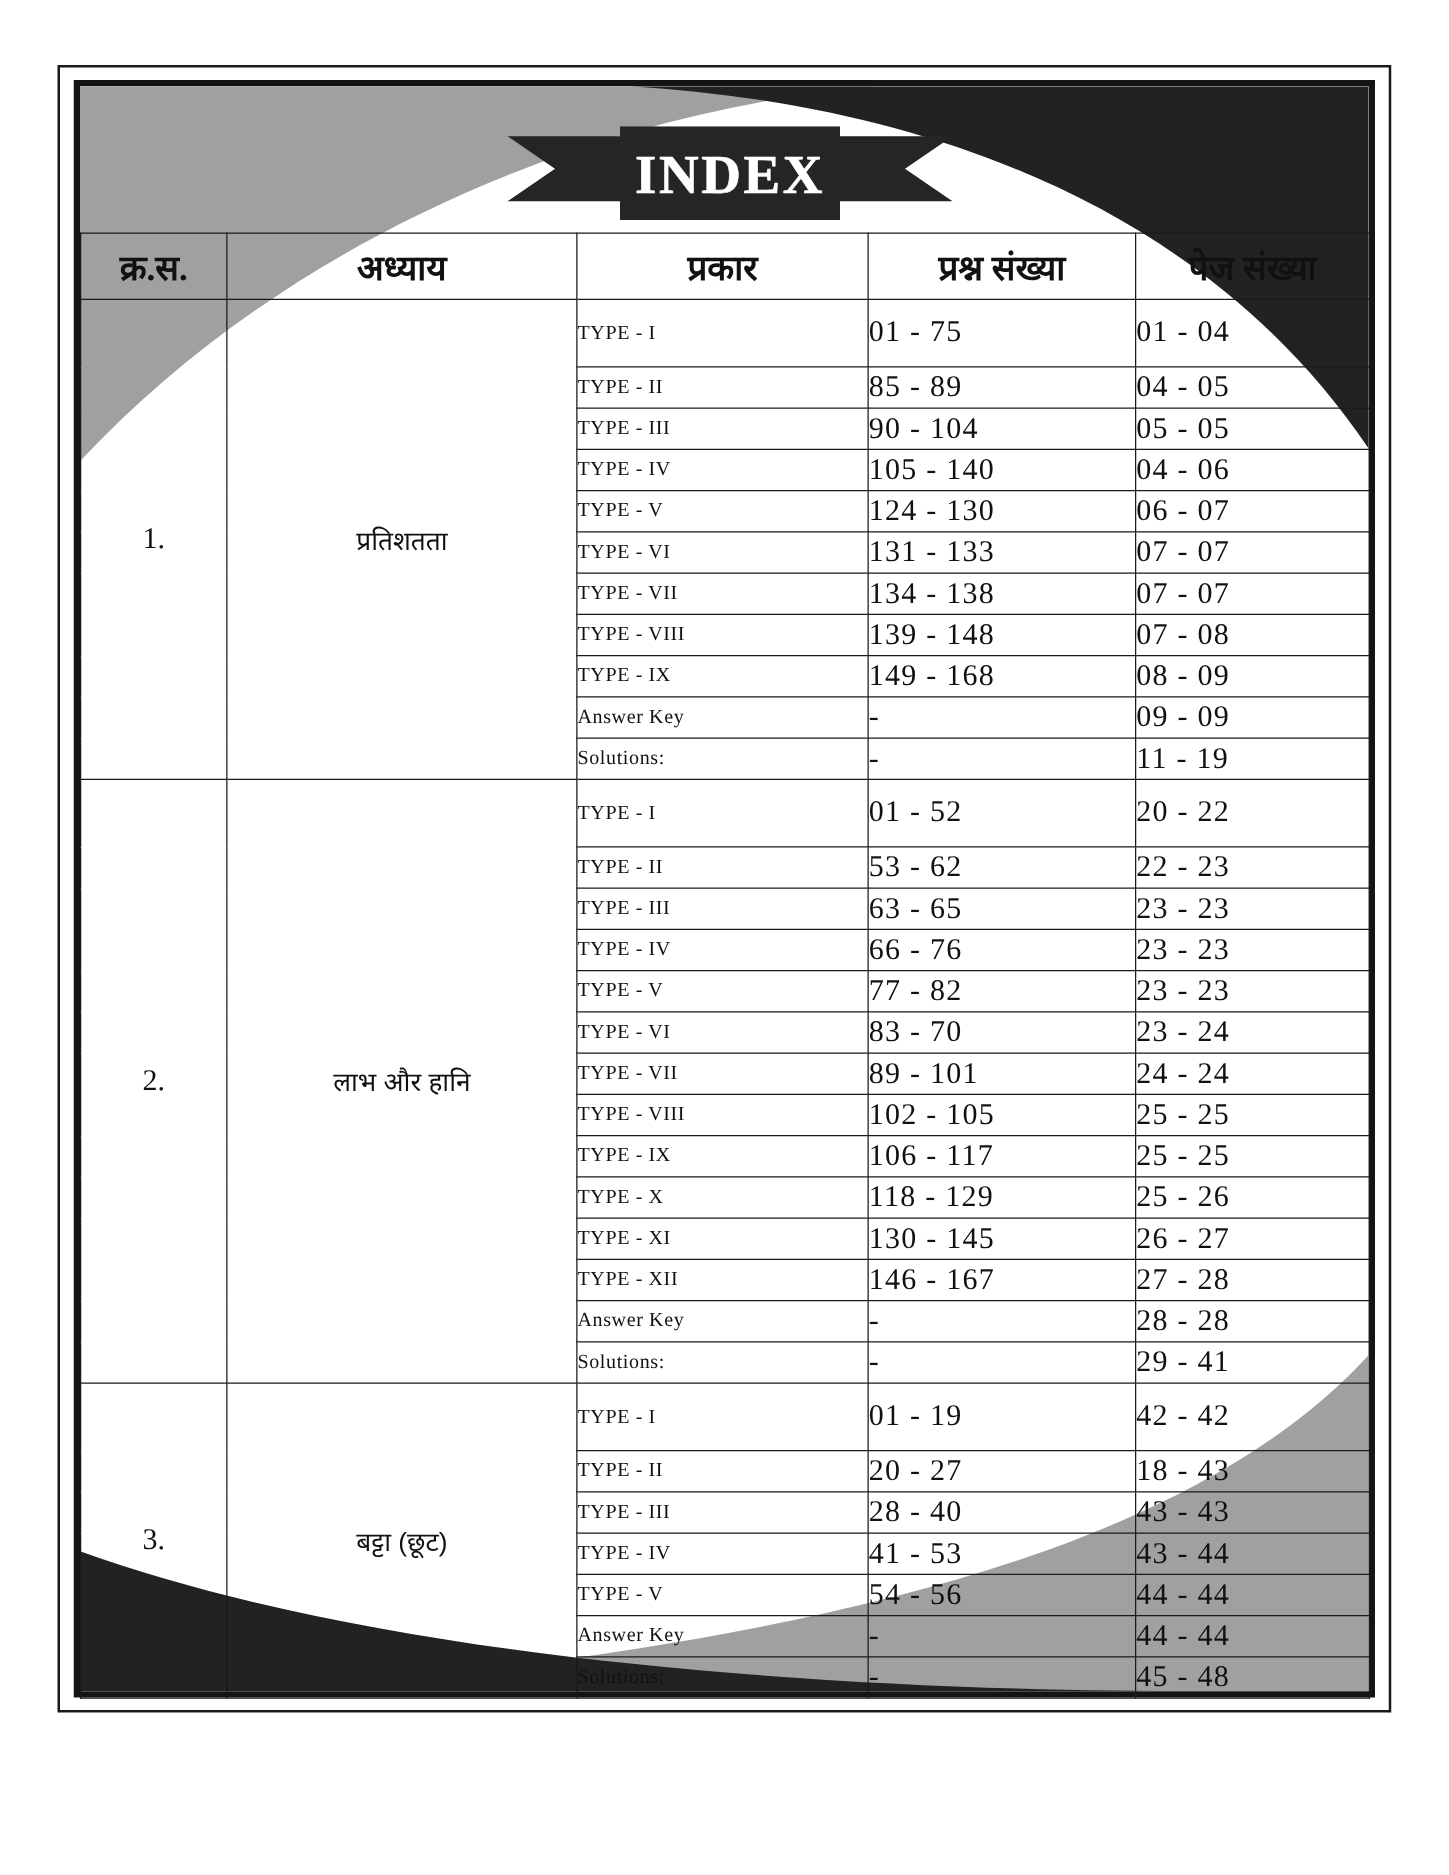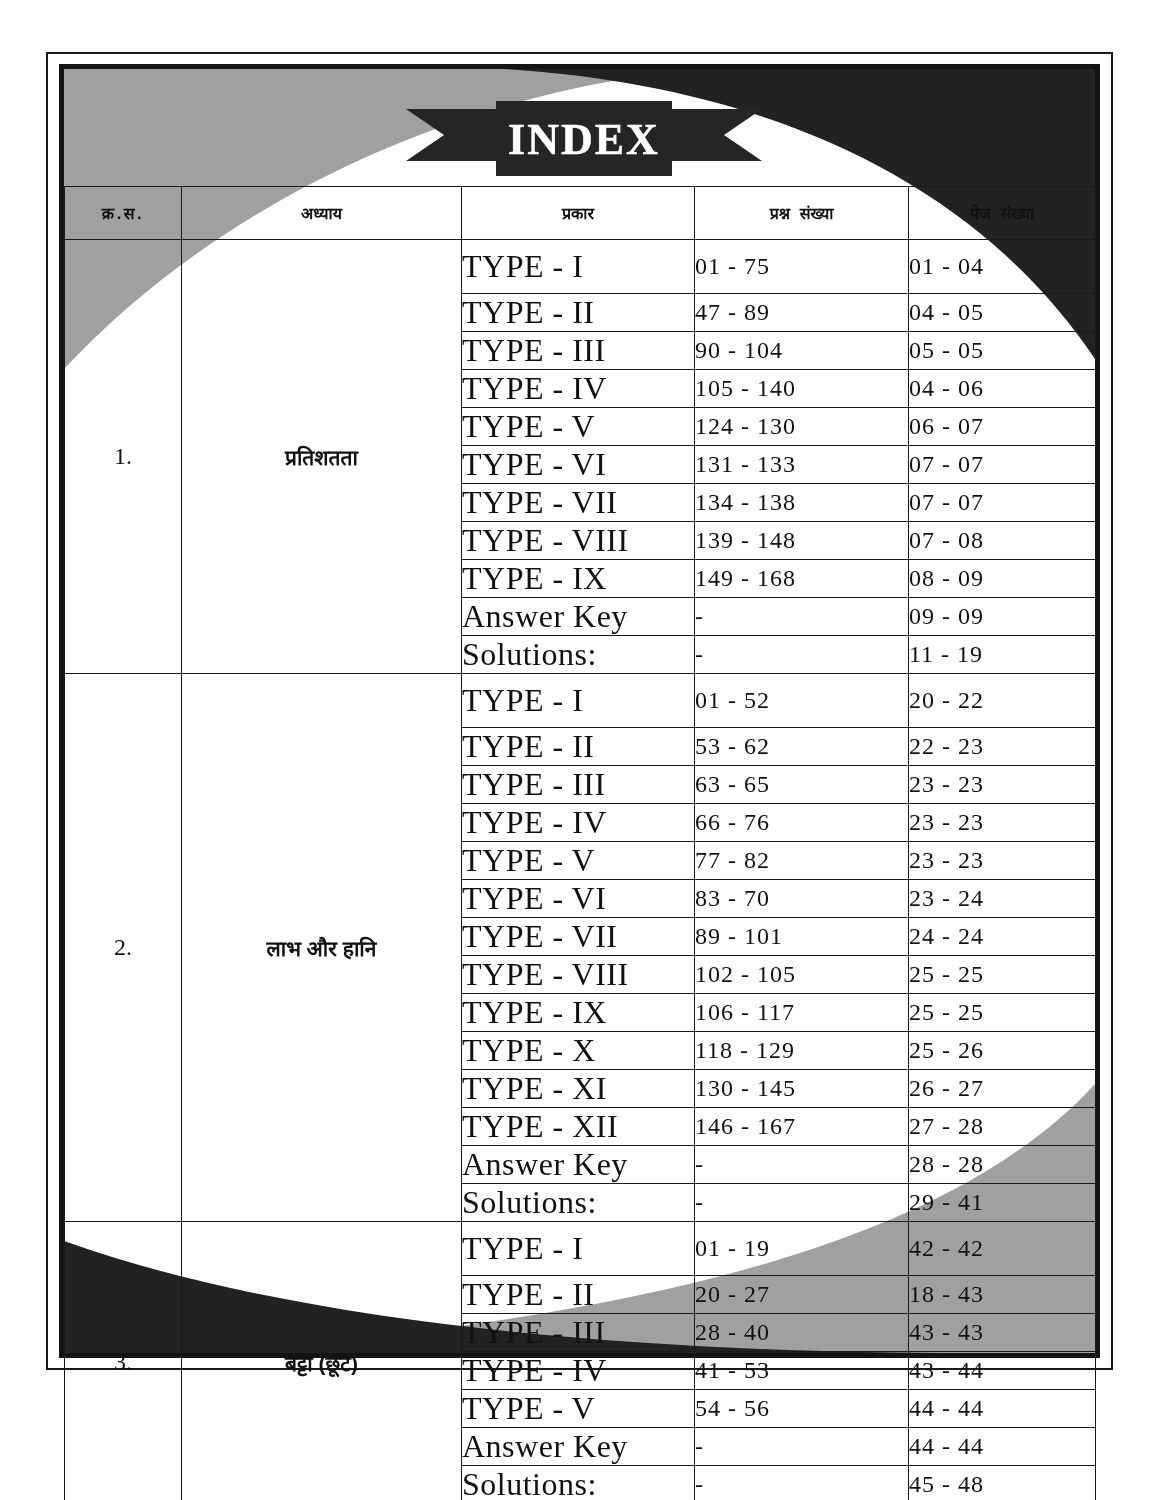--- a/index.html
+++ b/index.html
@@ -101,47 +101,46 @@
 
   #index-table th, #index-table td {
     border: 1px solid #1a1a1a;
     padding: 0;
     vertical-align: middle;
     background: transparent;
   }
 
   thead th {
     height: 52px;
-    font-family: Liberation Mono, monospace;
+    font-family: Liberation Serif, serif;
     font-weight: bold;
-    font-size: 16px;
+    font-size: 28px;
     text-align: center;
     border-bottom-width: 2px;
   }
 
   td.sno {
     text-align: center;
     font-size: 24px;
     vertical-align: top;
     padding-top: 8px;
     border-right-width: 2px;
   }
   td.chap {
     text-align: center;
     font-family: "Liberation Sans", "DejaVu Sans", sans-serif;
     font-size: 21px;
     vertical-align: top;
     padding-top: 10px;
     border-right-width: 2px;
-    font-weight: bold;
   }
   td.type {
     text-align: left;
     padding-left: 42px;
-    font-size: 32px;
+    font-size: 16px;
     letter-spacing: 0.5px;
   }
   td.qn, td.pg {
     text-align: left;
     padding-left: 38px;
     font-size: 24px;
     letter-spacing: 1px;
   }
   td.pg { padding-left: 32px; }
 
@@ -208,21 +207,21 @@
     <tbody id="index-body">
         <tr class="r-tall chap-start">
           <td class="sno" rowspan="11">1.</td>
           <td class="chap" rowspan="11">प्रतिशतता</td>
           <td class="type">TYPE - I</td>
           <td class="qn">01  -  75</td>
           <td class="pg">01  -  04</td>
         </tr>
         <tr class="r-norm">
           <td class="type">TYPE - II</td>
-          <td class="qn">47  -  89</td>
+          <td class="qn">85  -  89</td>
           <td class="pg">04  -  05</td>
         </tr>
         <tr class="r-norm">
           <td class="type">TYPE - III</td>
           <td class="qn">90  -  104</td>
           <td class="pg">05  -  05</td>
         </tr>
         <tr class="r-norm">
           <td class="type">TYPE - IV</td>
           <td class="qn">105 - 140</td>

